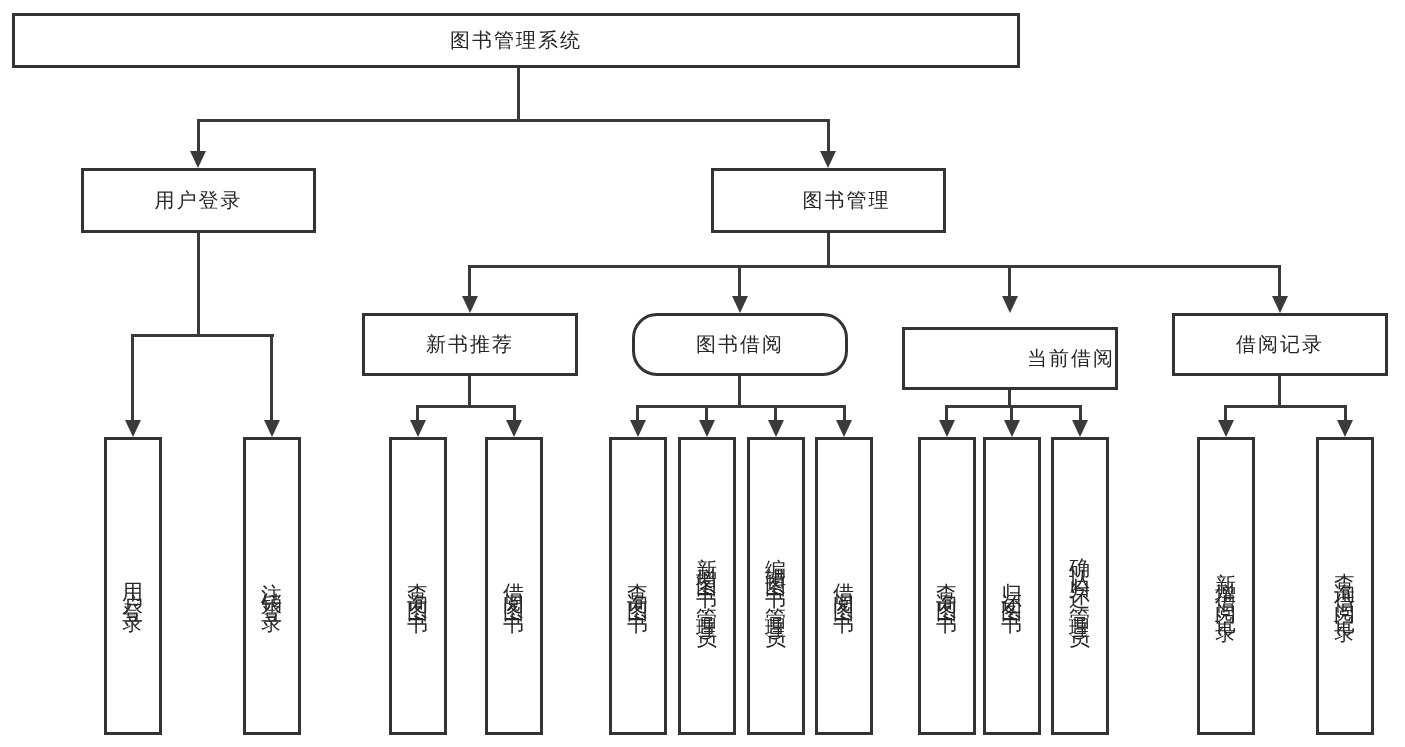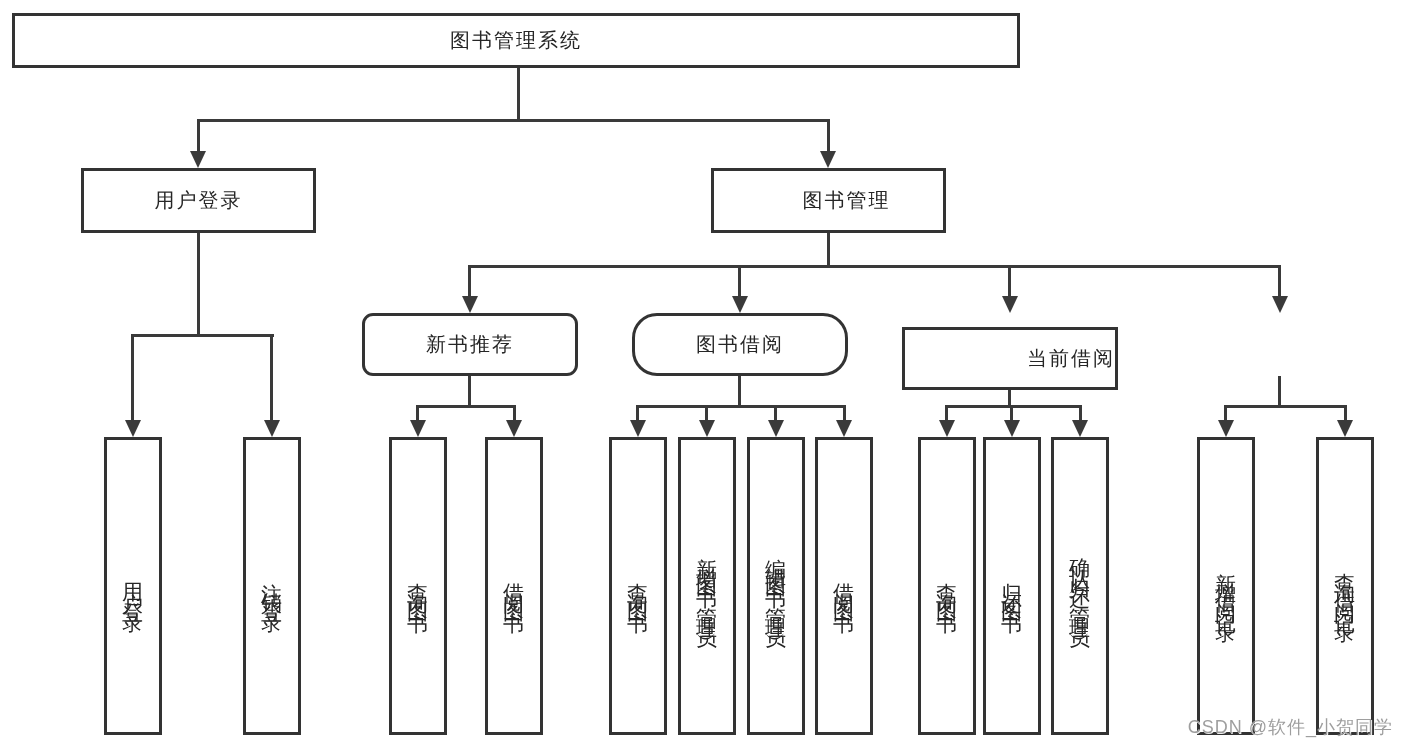--- a/index.html
+++ b/index.html
@@ -111,28 +111,31 @@
   <div class="hline" style="left:468px; top:265px; width:813px;"></div>
   <div class="vline" style="left:468px; top:265px; height:34px;"></div>
   <div class="arr" style="left:462px; top:296px;"></div>
   <div class="vline" style="left:738px; top:265px; height:34px;"></div>
   <div class="arr" style="left:732px; top:296px;"></div>
   <div class="vline" style="left:1008px; top:265px; height:34px;"></div>
   <div class="arr" style="left:1002px; top:296px;"></div>
   <div class="vline" style="left:1278px; top:265px; height:34px;"></div>
   <div class="arr" style="left:1272px; top:296px;"></div>
 
-  <div class="hnode" style="left:362px; top:313px; width:216px; height:63px;border-radius:11px;">
+  <div class="hnode" style="left:362px; top:313px; width:216px; height:63px;">
     <span>新书推荐</span>
   </div>
   <div class="hnode" style="left:632px; top:313px; width:216px; height:63px;border-radius:25px;">
     <span>图书借阅</span>
   </div>
   <div class="hnode" style="left:902px; top:327px; width:216px; height:63px;justify-content:flex-end;">
     <span>当前借阅</span>
+  </div>
+  <div class="hnode" style="left:1172px; top:313px; width:216px; height:63px;">
+    <span>借阅记录</span>
   </div>
 
   <div class="vline" style="left:468px; top:376px; height:32px;"></div>
   <div class="hline" style="left:416px; top:405px; width:100px;"></div>
   <div class="vline" style="left:416px; top:405px; height:17px;"></div>
   <div class="arr" style="left:410px; top:420px;"></div>
   <div class="vline" style="left:513px; top:405px; height:17px;"></div>
   <div class="arr" style="left:506px; top:420px;"></div>
 
   <div class="vline" style="left:738px; top:376px; height:32px;"></div>
@@ -199,15 +202,14 @@
     <span class="vtext">确认归还（管理员）</span>
   </div>
 
   <div class="leaf" style="left:1197px;">
     <span class="vtext">新增借阅记录</span>
   </div>
   <div class="leaf" style="left:1316px;">
     <span class="vtext">查询借阅记录</span>
   </div>
 
-  <div class="watermark">CSDN @软件_小贺同学</div>
 
 </div>
 
 </body></html>

